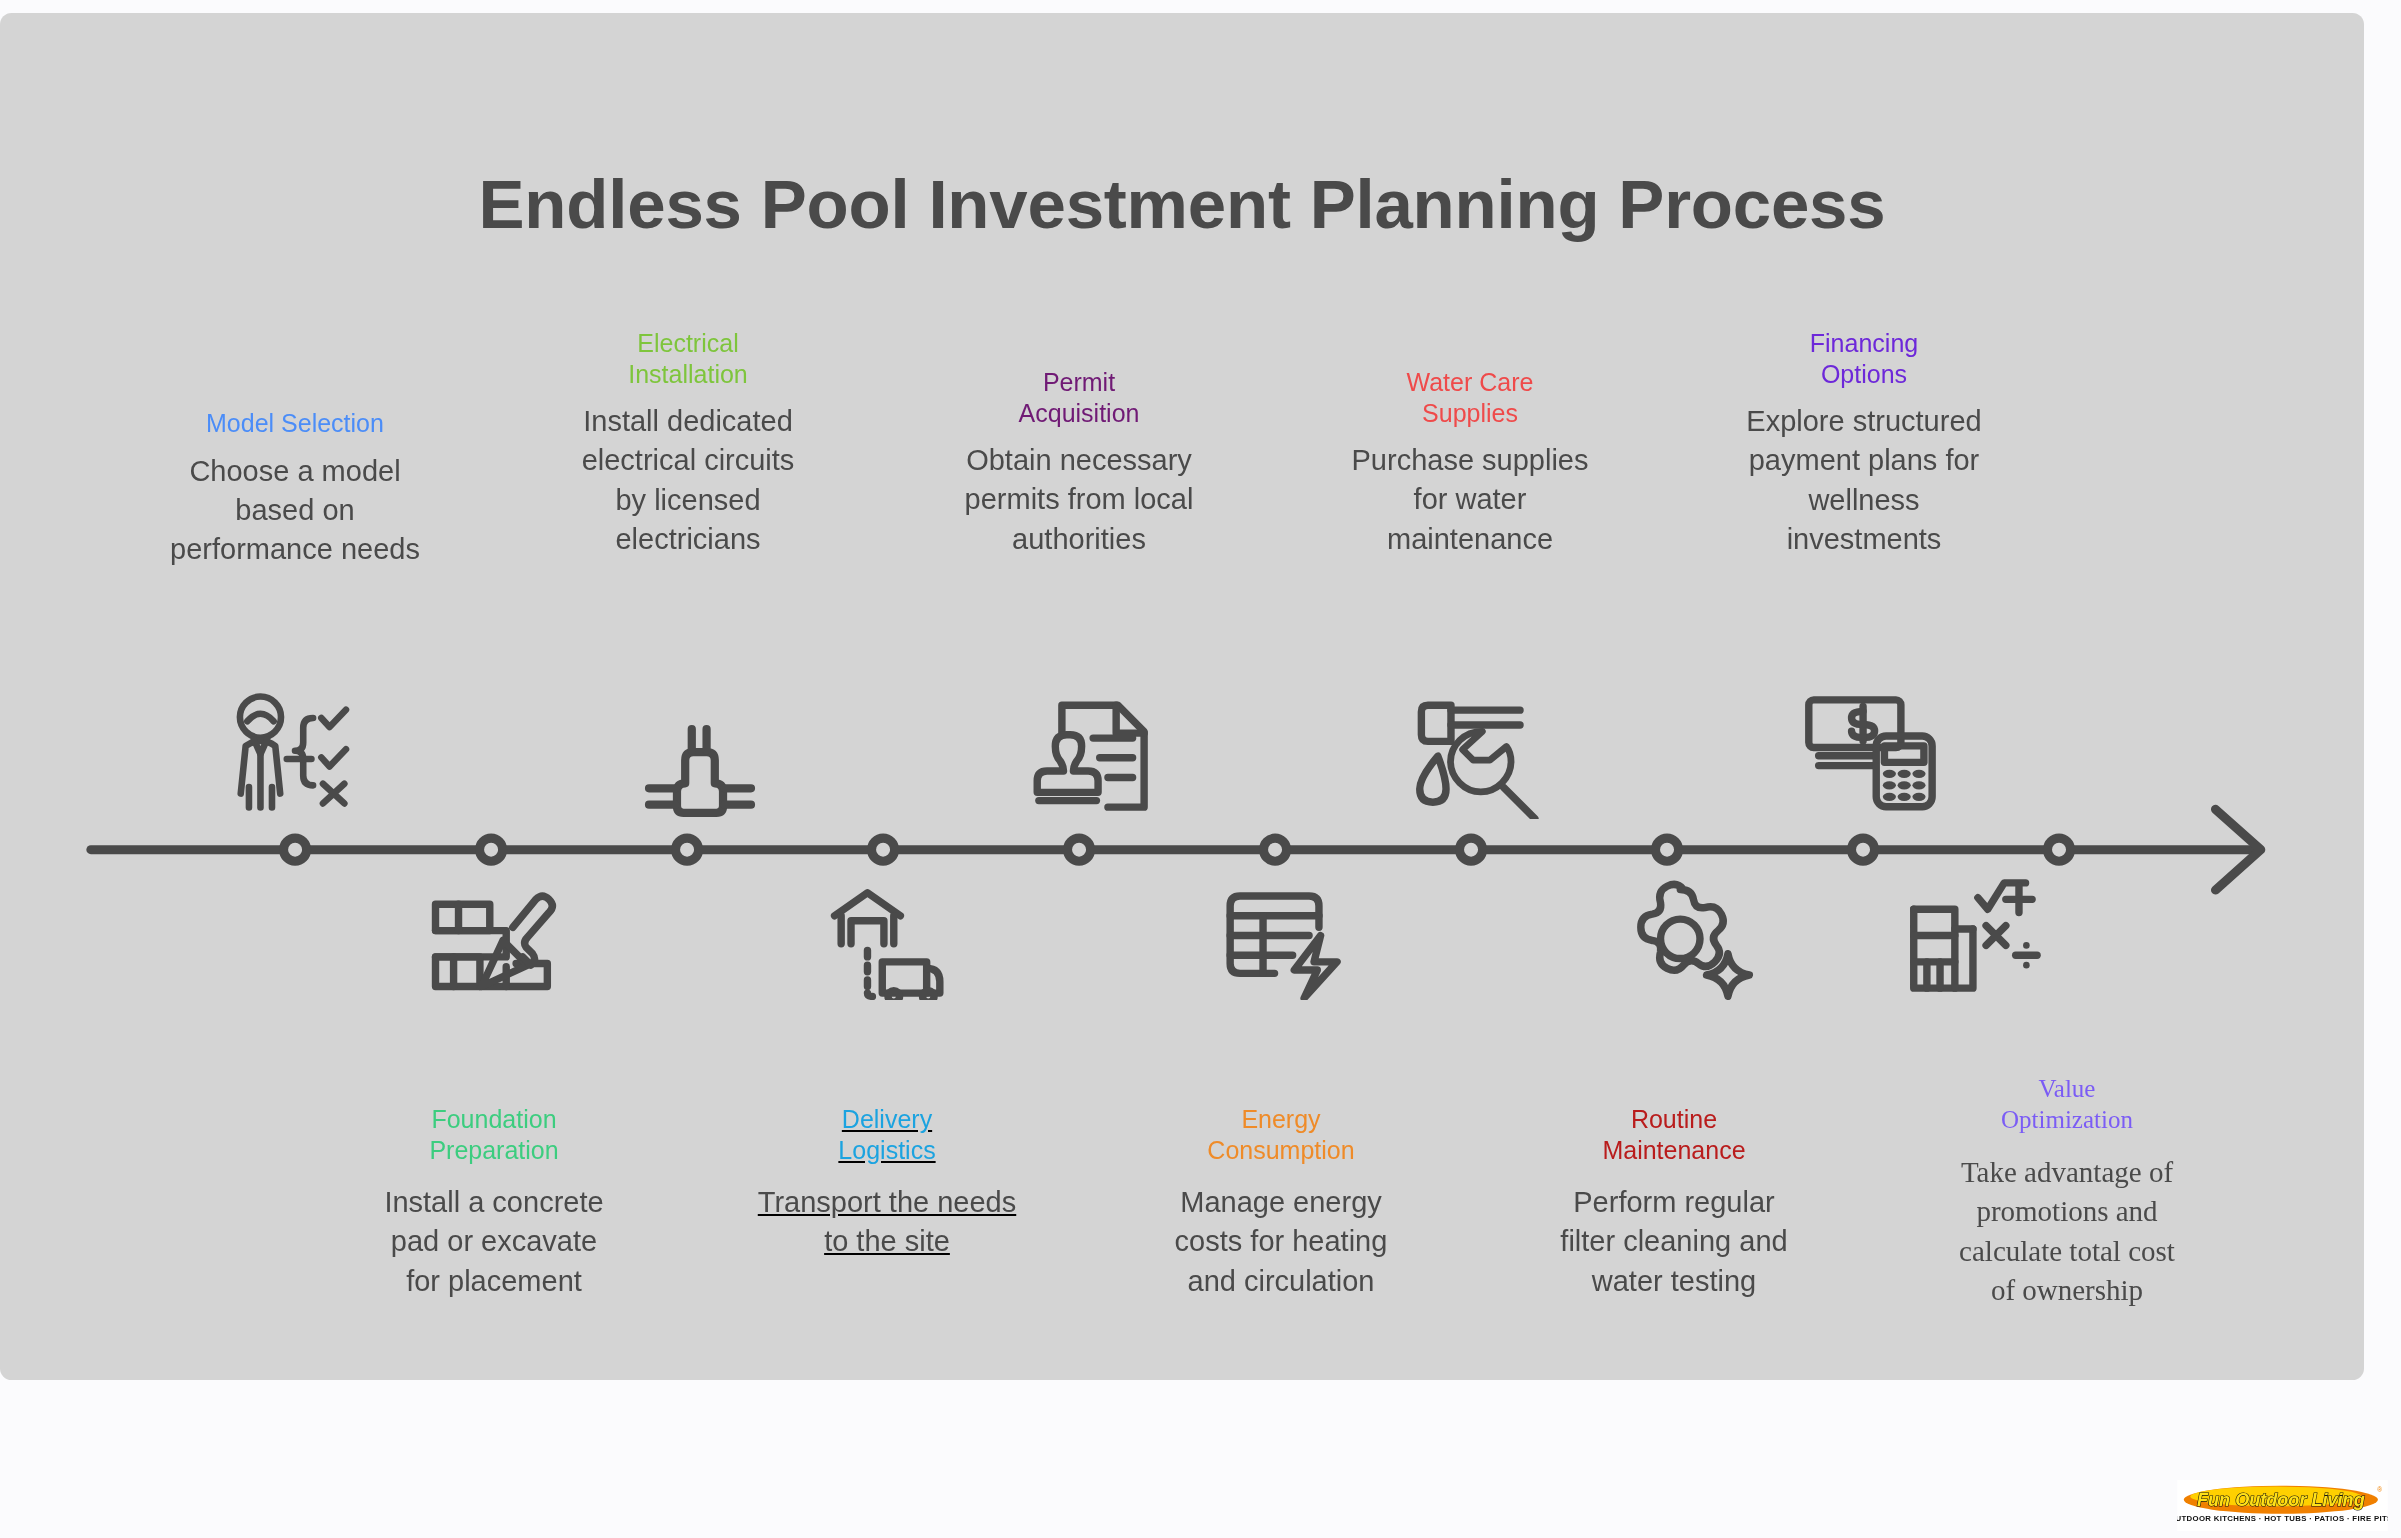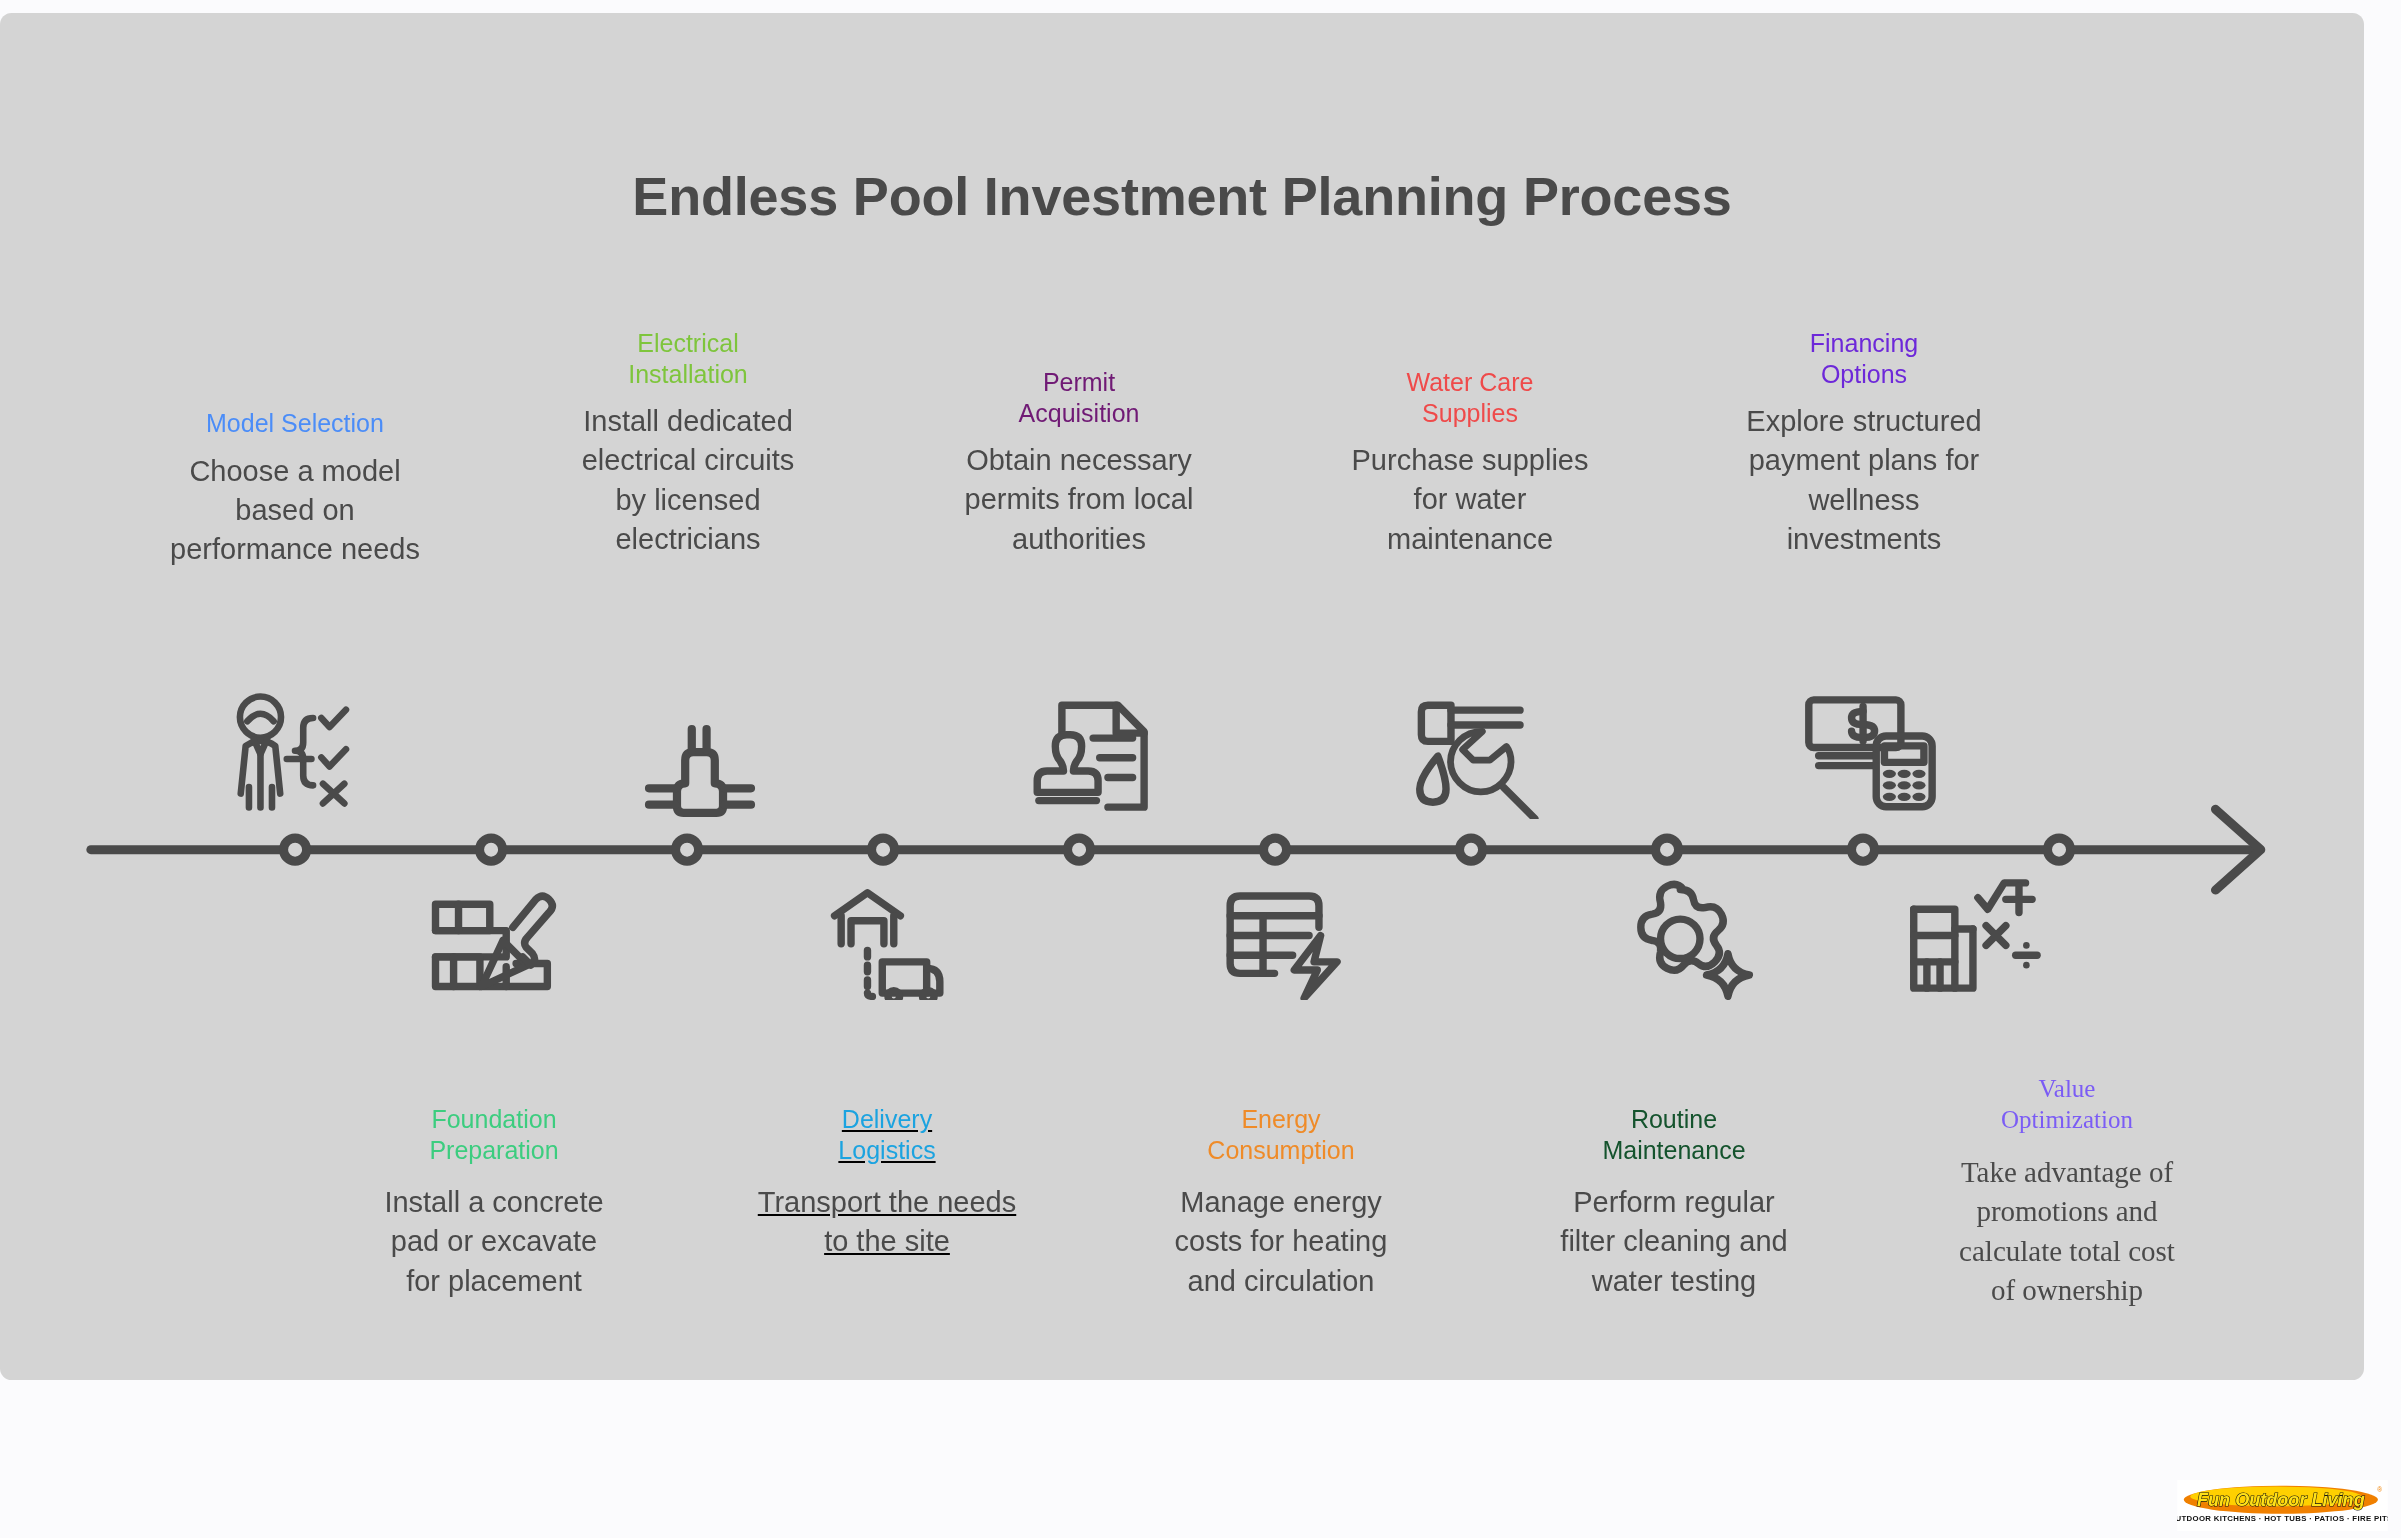--- a/index.html
+++ b/index.html
@@ -26,21 +26,21 @@
     background: #d4d4d4;
     border-radius: 11.5px;
   }
   
   #title {
     position: absolute;
     left: 0;
     top: 152px;
     width: 2364px;
     text-align: center;
-    font-size: 54px;
+    font-size: 69px;
     font-weight: bold;
     color: #4a4a4a;
     letter-spacing: -0.2px;
   }
   
   #axis-wrap {
     position: absolute;
     left: 0;
     top: 0;
     width: 2364px;
@@ -301,21 +301,21 @@
 
     <div class="col bottom" style="left:1145px; top:1091px;">
       <div class="col-label" style="color:#ef8b28">Energy
 Consumption</div>
       <div class="col-desc">Manage energy
 costs for heating
 and circulation</div>
     </div>
 
     <div class="col bottom" style="left:1538px; top:1091px;">
-      <div class="col-label" style="color:#14532d">Routine
+      <div class="col-label" style="color:#b91c1c">Routine
 Maintenance</div>
       <div class="col-desc">Perform regular
 filter cleaning and
 water testing</div>
     </div>
 
     <div class="col bottom" style="left:1931px; top:1061px;font-family:Liberation Serif, serif;">
       <div class="col-label" style="color:#7b5cf5">Value
 Optimization</div>
       <div class="col-desc">Take advantage of

